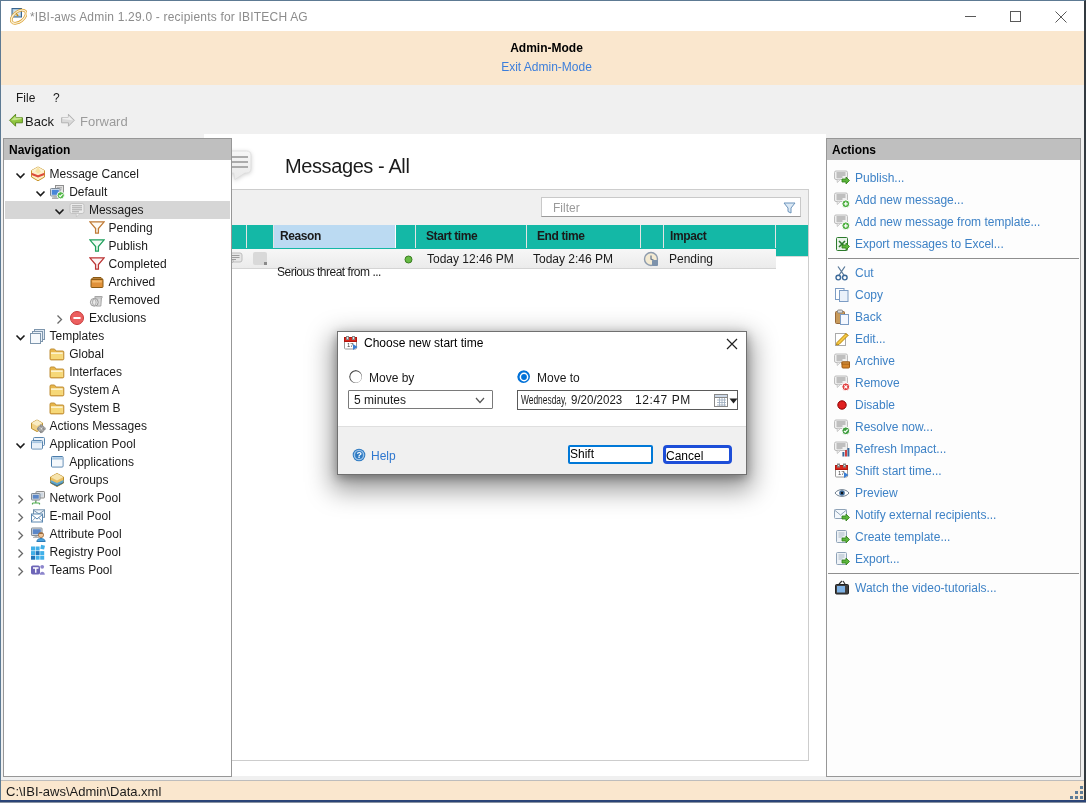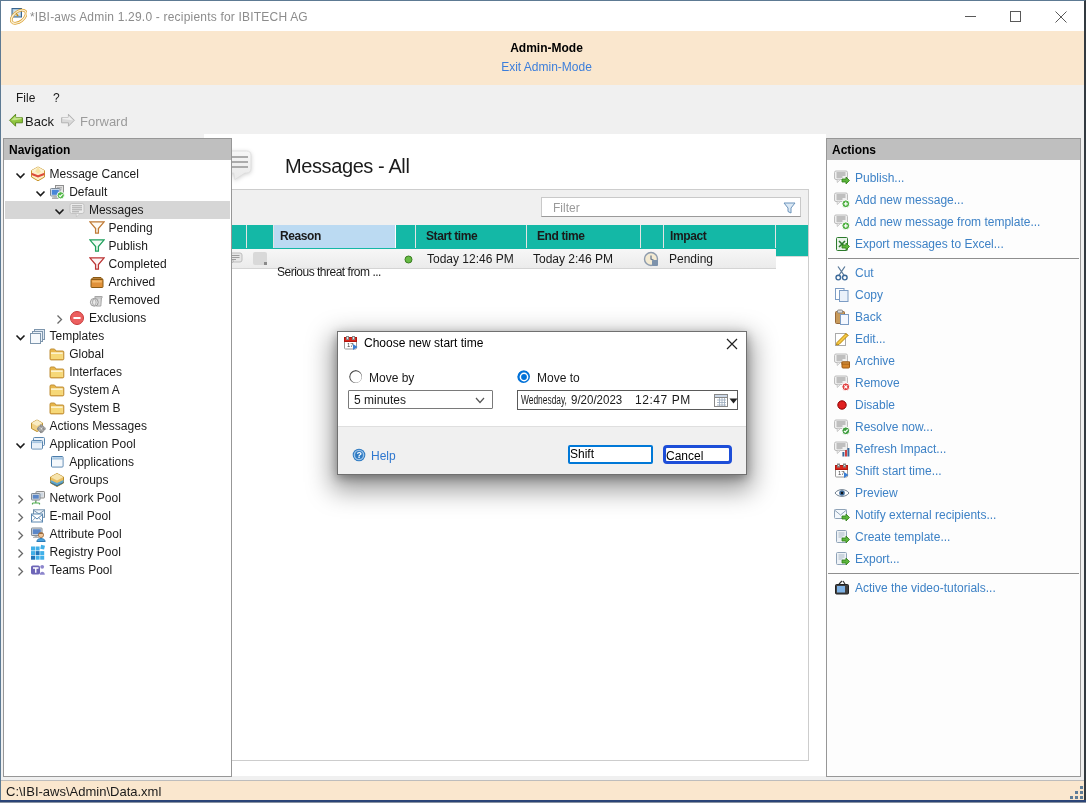--- a/index.html
+++ b/index.html
@@ -565,21 +565,21 @@
           </svg></span>
         <span class="tx">Export...</span>
       </div>
       <div class="asep" style="top:434px"></div>
       <div class="aitem" style="top:438px">
         <span class="ic"><svg width="16" height="16" viewBox="0 0 16 16">
             <rect x="1.5" y="4.5" width="13" height="9.5" rx="1" fill="#404040" stroke="#222"></rect>
             <rect x="3" y="6" width="8" height="6.5" fill="#7fb2e5"></rect>
             <path d="M5 4 L8 1 M11 4 L9 1" stroke="#333" stroke-width="1.2" fill="none"></path>
           </svg></span>
-        <span class="tx">Active the video-tutorials...</span>
+        <span class="tx">Watch the video-tutorials...</span>
       </div>
     </div>
 </div>
 
 <div class="statusbar">C:\IBI-aws\Admin\Data.xml</div>
 <svg class="abs" style="left:1070px;top:786px" width="14" height="13">
   <g fill="#5f7d98">
     <rect x="10" y="0" width="3" height="3"></rect>
     <rect x="5" y="5" width="3" height="3"></rect>
       <rect x="10" y="5" width="3" height="3"></rect>

